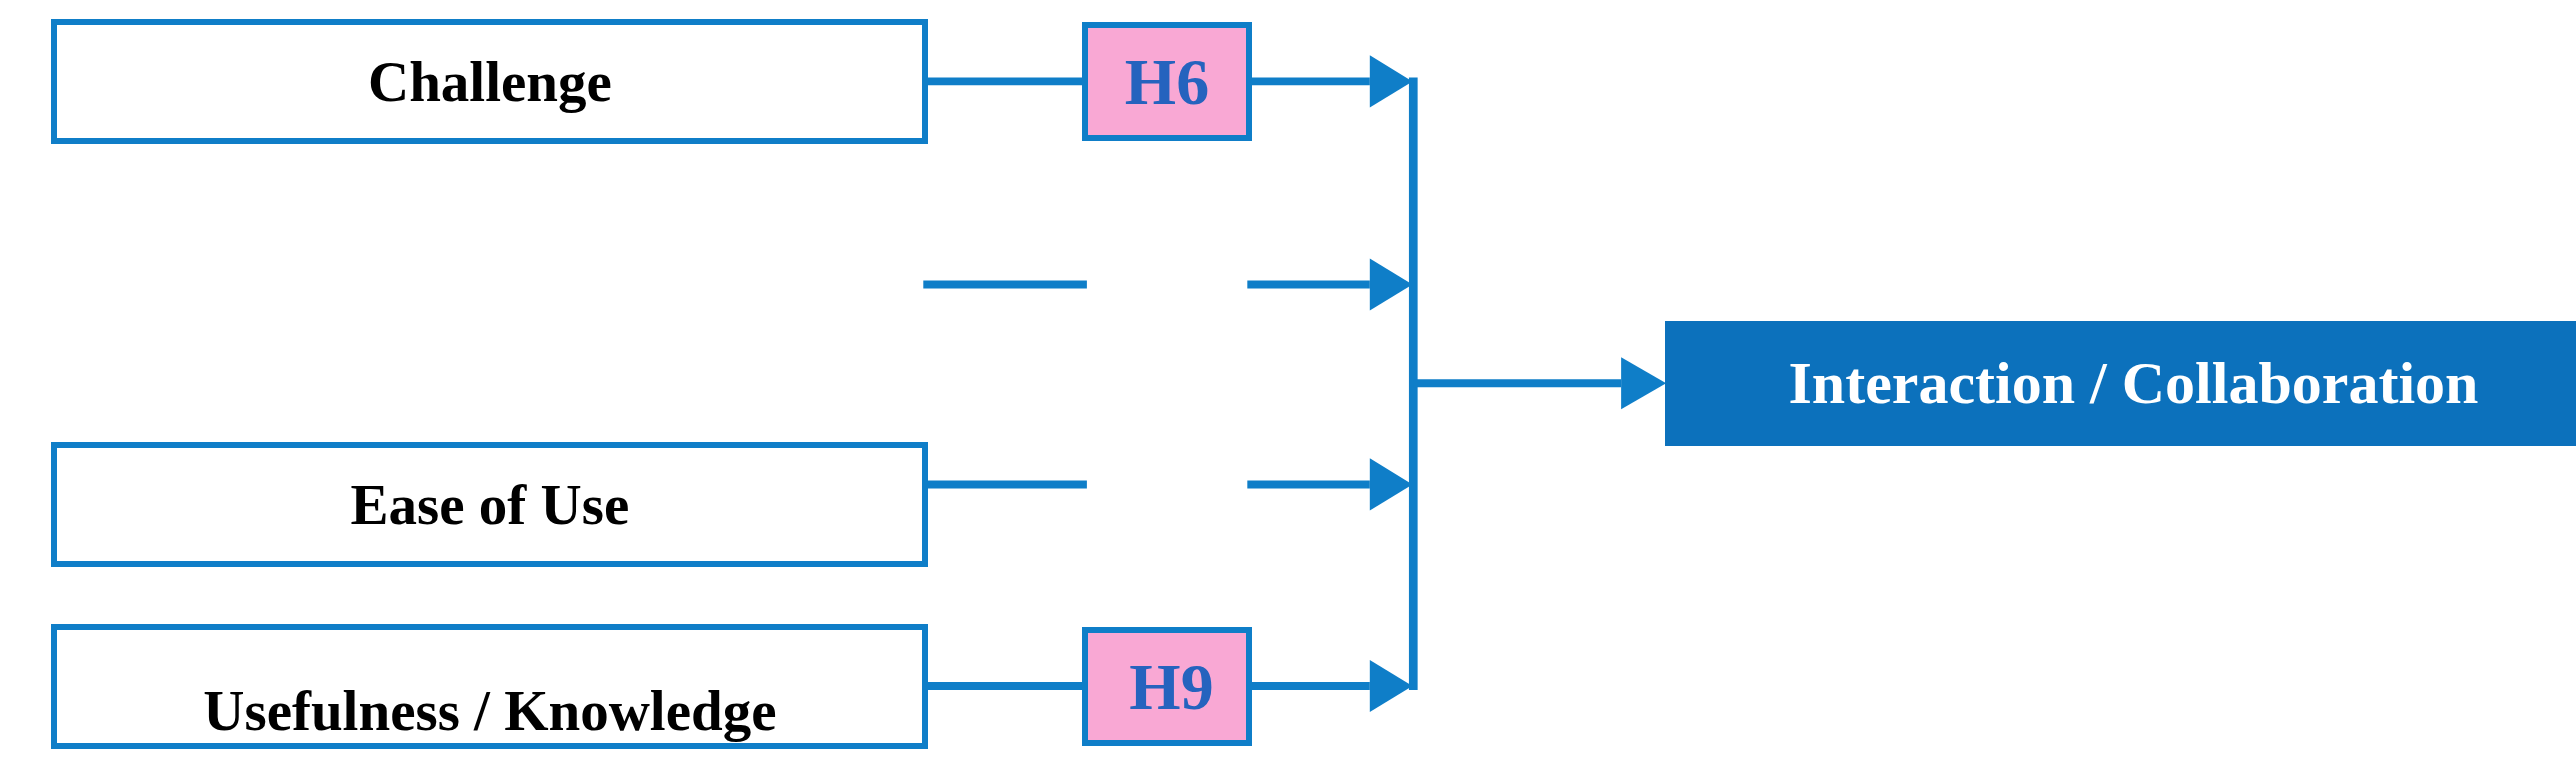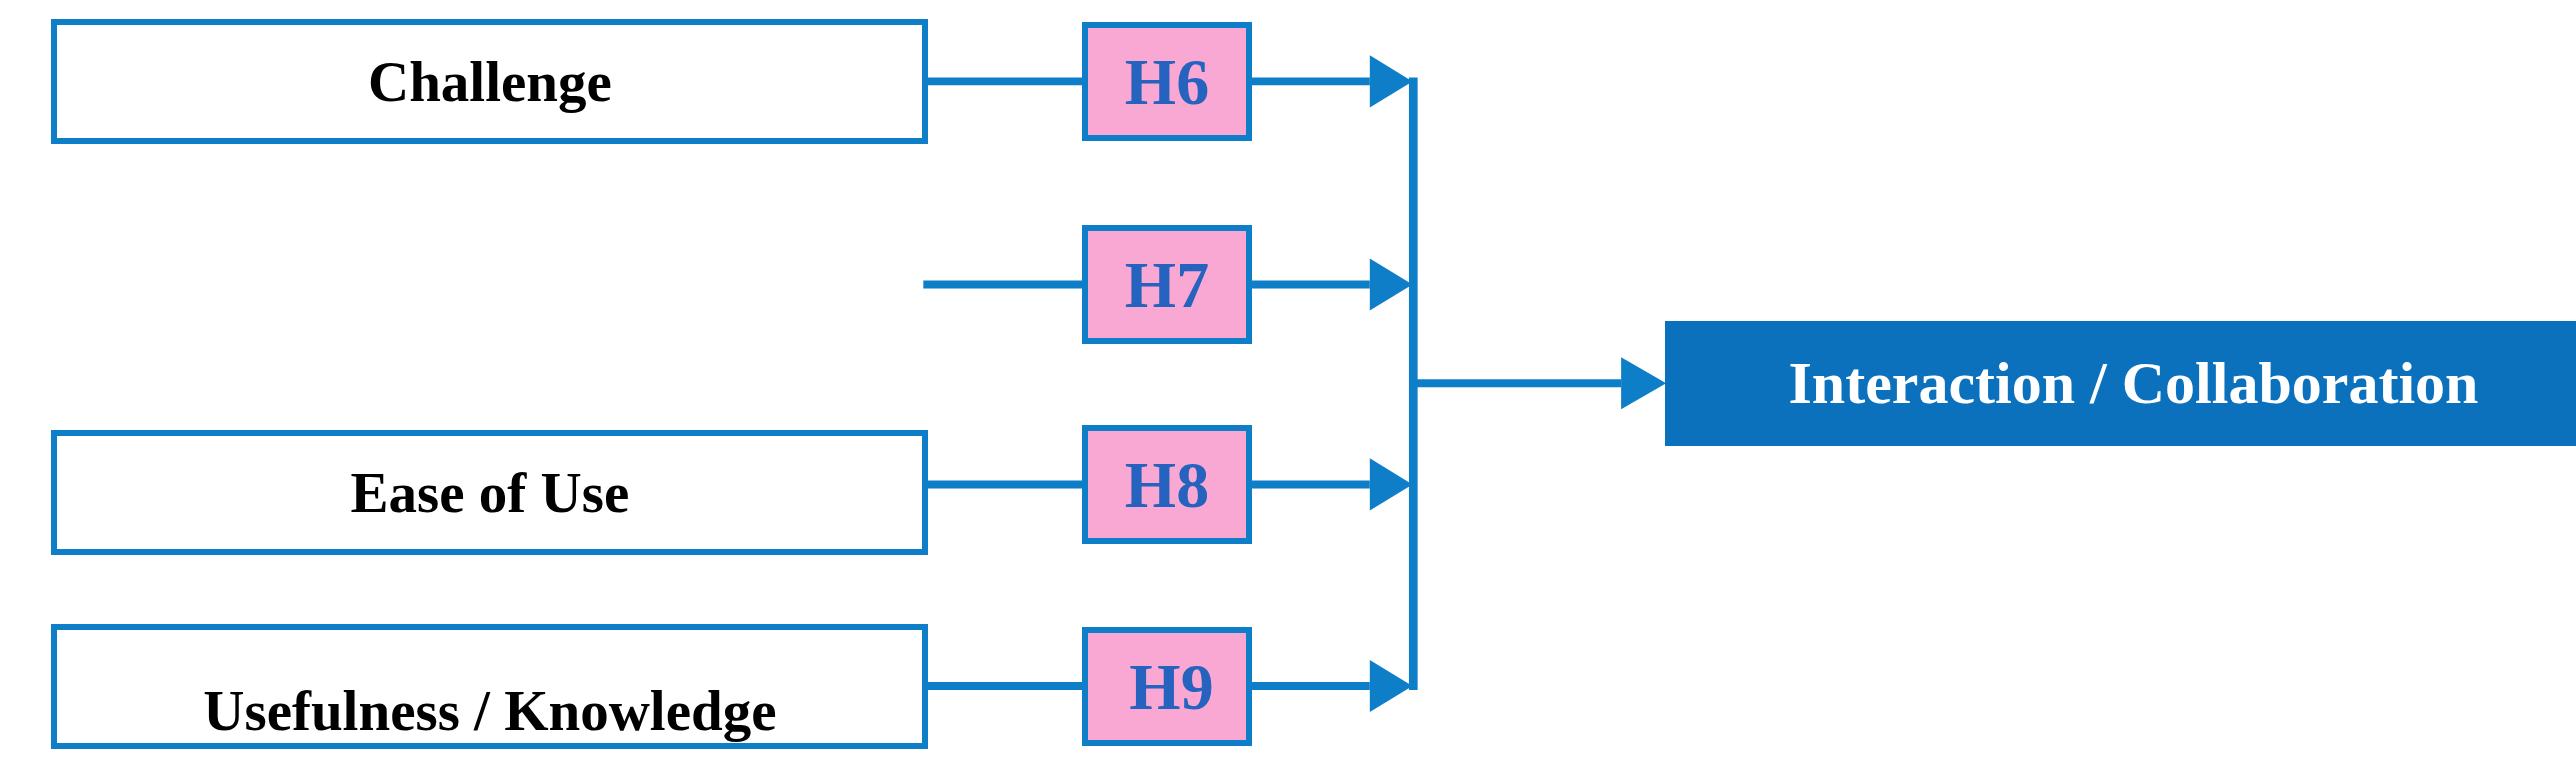--- a/index.html
+++ b/index.html
@@ -47,21 +47,21 @@
   }
   .result-box{
     left:1631px;top:321px;width:937px;height:125px;
     background:var(--result-fill);
     color:var(--result-text);
     font-size:60px;font-weight:bold;
     white-space:nowrap;
   }
   .row1-factor{top:19px;}  .row1-hyp{top:22px;}
   .row2-factor{top:222px;} .row2-hyp{top:225px;}
-  .row3-factor{top:430px;text-align:center;} .row3-hyp{top:425px;}
+  .row3-factor{top:442px;text-align:center;} .row3-hyp{top:425px;}
   .row4-factor{top:624px;align-items:flex-end;} .row4-hyp{top:627px;padding-left:9px;}
 </style>
 </head>
 <body>
 
 <div class="canvas">
 
   <svg class="connectors" viewBox="0 0 3259 968" xmlns="http://www.w3.org/2000/svg">
 
     <line x1="1125" y1="103" x2="1332" y2="103"></line>
@@ -92,26 +92,20 @@
   <div class="box factor-box row3-factor">
     <span>Ease of Use</span>
   </div>
   <div class="box factor-box row4-factor">
     <span>Usefulness / Knowledge</span>
   </div>
 
   <div class="box hyp-box row1-hyp">
     <span>H6</span>
   </div>
-  <div class="box hyp-box row2-hyp">
-    <span>H7</span>
-  </div>
-  <div class="box hyp-box row3-hyp">
-    <span>H8</span>
-  </div>
   <div class="box hyp-box row4-hyp">
     <span>H9</span>
   </div>
 
   <div class="box result-box">
     <span>Interaction / Collaboration</span>
   </div>
 
 </div>
 

